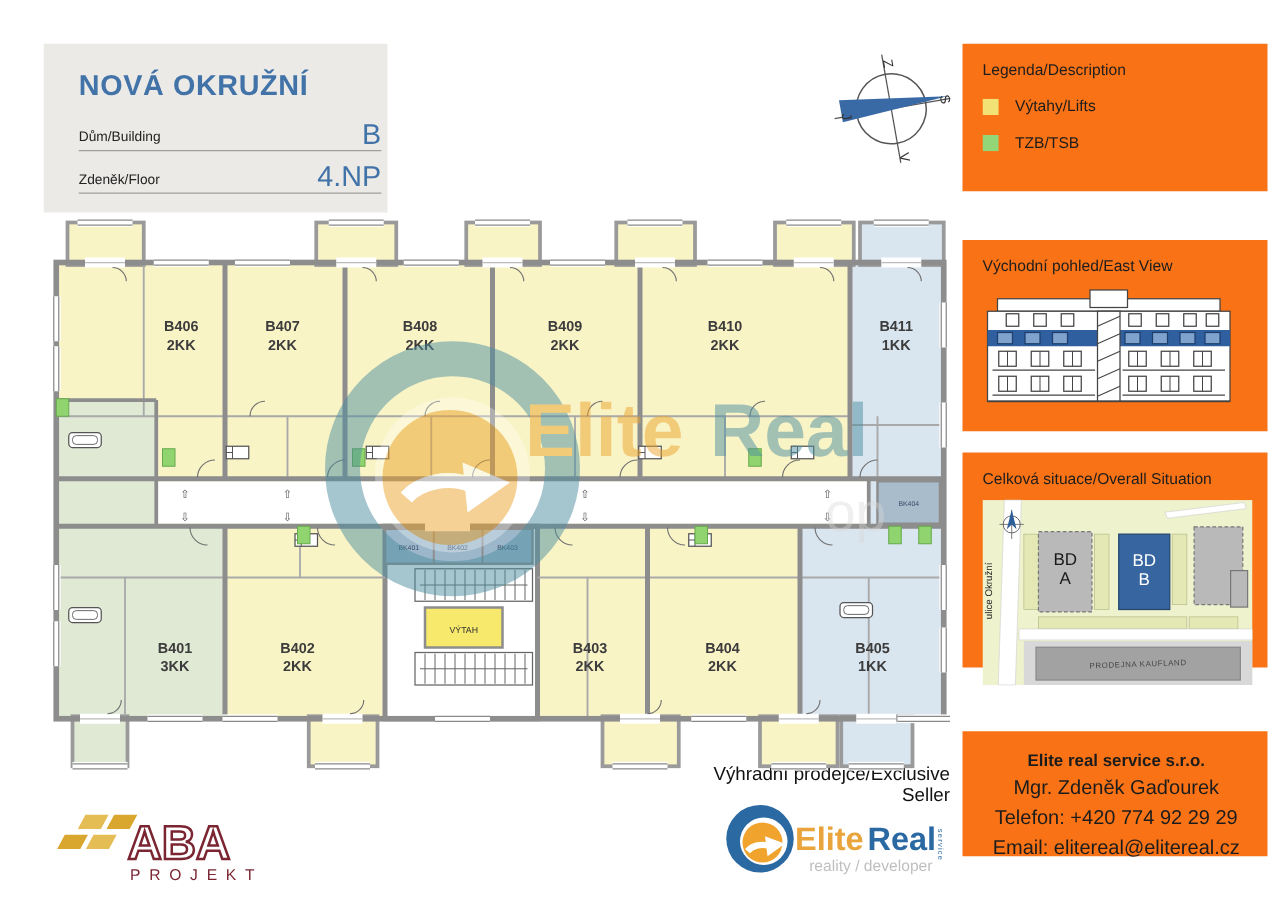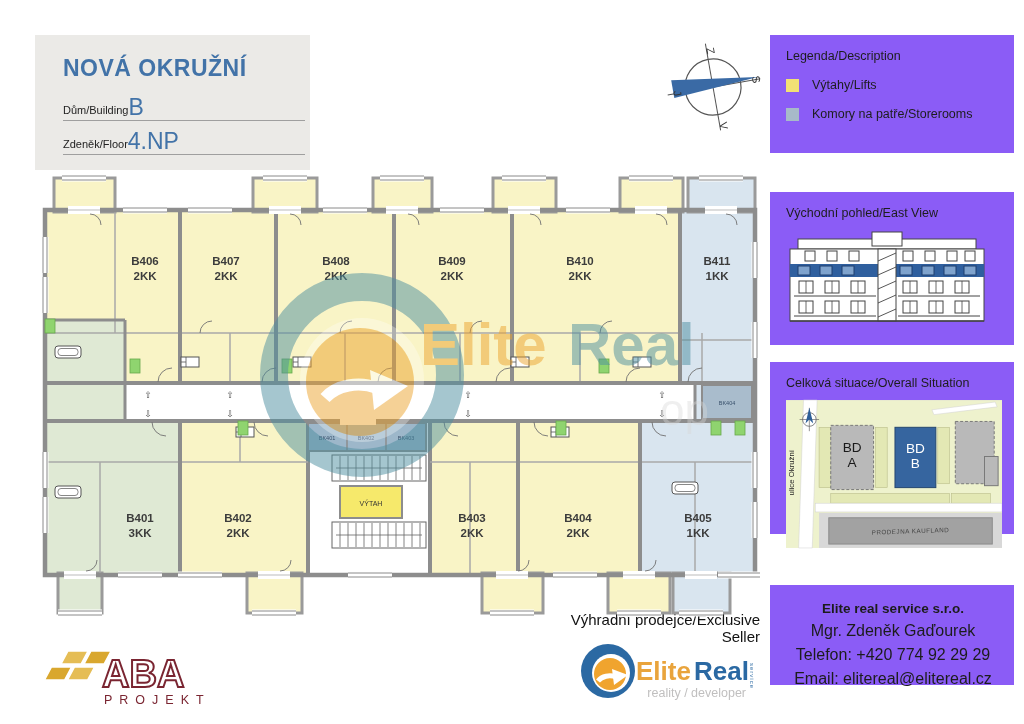--- a/index.html
+++ b/index.html
@@ -2,26 +2,26 @@
 <html><head>
 <meta charset="utf-8">
 <style>
   html,body{margin:0;padding:0;background:#fff;}
   .page{position:relative;width:1024px;height:724px;background:#ffffff;
         font-family:"Liberation Sans",sans-serif;overflow:hidden;}
   
   .title-block{position:absolute;left:35px;top:35px;width:275px;height:135px;
                background:#ebeae7;box-sizing:border-box;padding:16px 14px 0 28px;}
   .title-block h1{margin:4px 0 14px 0;font-size:23px;letter-spacing:.5px;color:#4273a8;}
-  .tb-row{display:flex;justify-content:flex-start;align-items:flex-end;
+  .tb-row{display:flex;justify-content:space-between;align-items:flex-end;
           border-bottom:1px solid #9f9f9f;width:242px;margin-bottom:9px;padding-bottom:1px;}
   .tb-row .lbl{font-size:11px;color:#222;padding-bottom:3px;}
   .tb-row .val{font-size:23px;color:#4273a8;line-height:1;}
   
-  .sbox{position:absolute;left:770px;width:244px;background:#8b5cf6;box-sizing:border-box;
+  .sbox{position:absolute;left:770px;width:244px;background:#f97316;box-sizing:border-box;
         padding:14px 14px 0 16px;}
   .sbox .sbox-title{font-size:12.5px;color:#1d1d1d;}
   .legend-item{display:flex;align-items:center;margin-top:15px;}
   .legend-item svg{flex:0 0 auto;margin-right:13px;}
   .legend-item .li-label{font-size:12.5px;color:#1d1d1d;}
   .contact-line{font-size:16px;color:#1c1c1c;line-height:1.5;}
   .contact-line.company{font-weight:bold;font-size:13.5px;}
   
   .seller-heading{position:absolute;left:540px;top:611px;width:220px;text-align:right;
                   font-size:15px;color:#111;}
@@ -63,23 +63,23 @@
   <div class="sbox" style="top:35px;height:118px;">
     <div class="sbox-title">Legenda/Description</div>
     <div class="legend-item">
       <svg width="13" height="13">
         <rect width="13" height="13" fill="#f2e175"></rect>
         </svg>
       <span class="li-label">Výtahy/Lifts</span>
     </div>
     <div class="legend-item">
       <svg width="13" height="13">
-        <rect width="13" height="13" fill="#a7bac9"></rect>
+        <rect width="13" height="13" fill="#92d677"></rect>
         </svg>
-      <span class="li-label">Komory na patře/Storerooms</span>
+      <span class="li-label">TZB/TSB</span>
     </div>
   </div>
 
   <div class="sbox" style="top:192px;height:153px;">
     <div class="sbox-title">Východní pohled/East View</div>
     <svg width="204" height="102" viewBox="0 0 204 102" style="margin-top:9px;">
       <defs>
         <g id="ew">
             <rect x="-5" y="0" width="10" height="10" fill="#fff" stroke="#444" stroke-width="1"></rect>
           </g>

